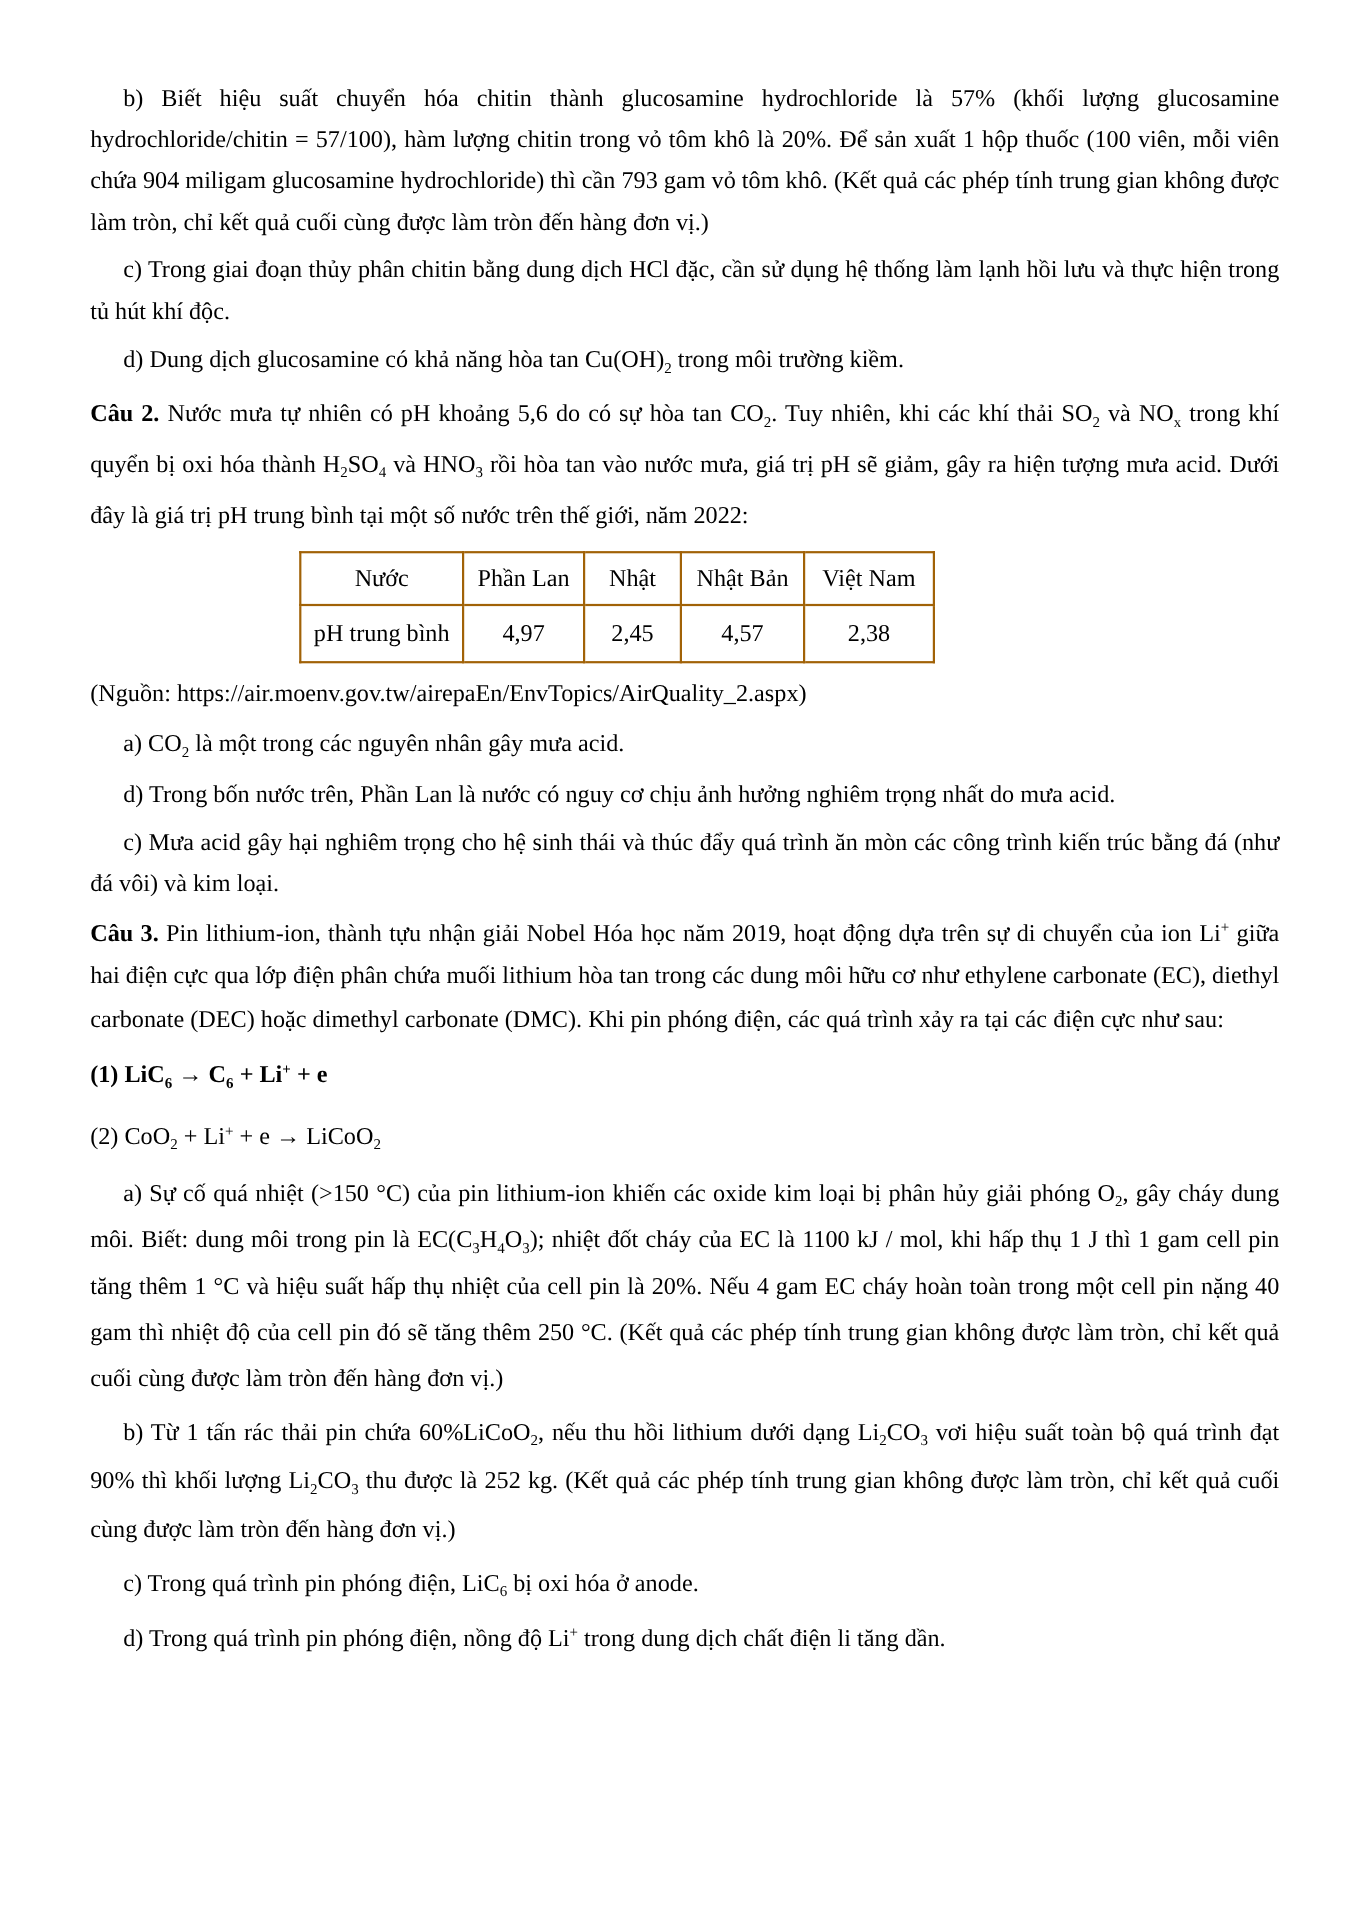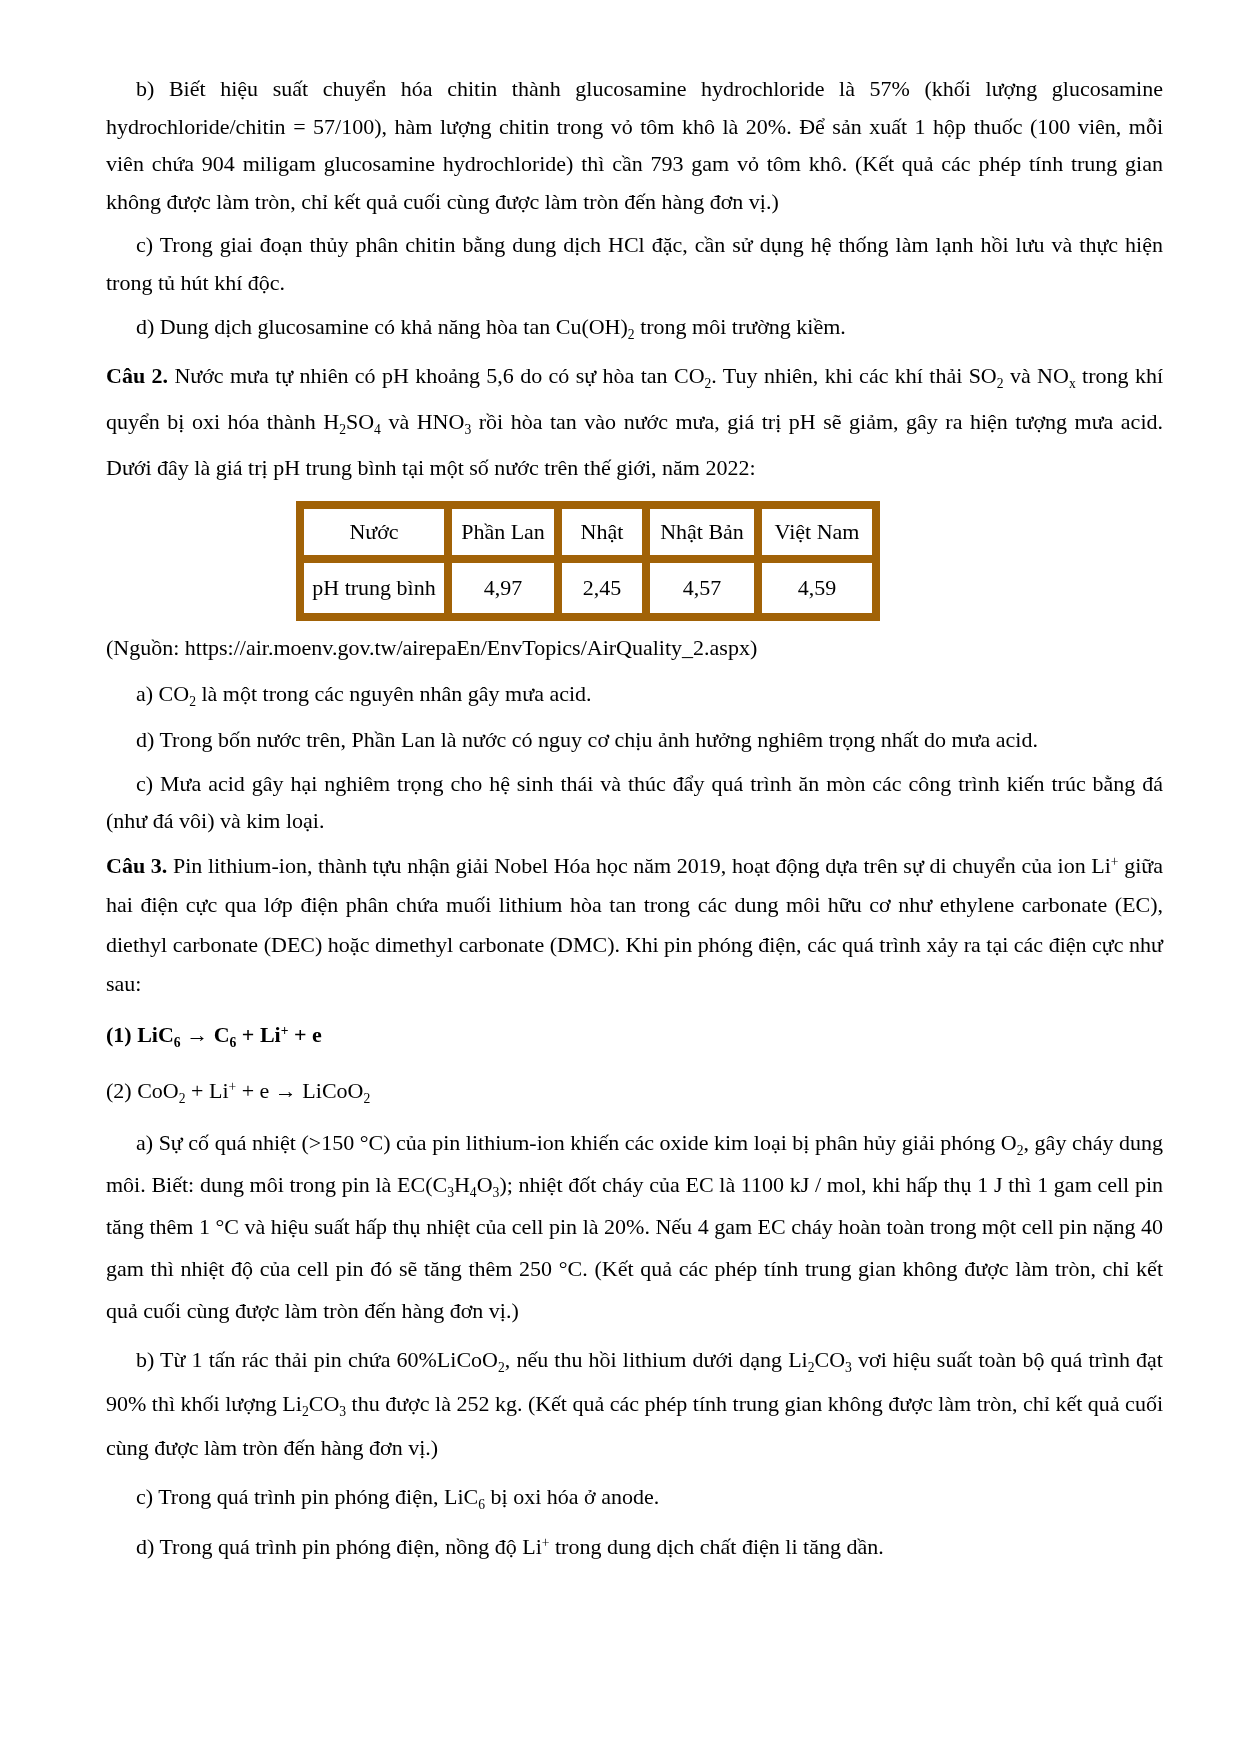--- a/index.html
+++ b/index.html
@@ -3,35 +3,35 @@
 <meta charset="utf-8">
 <style>
   html,body { margin:0; padding:0; background:#ffffff; }
   body {
     width:1241px; height:1755px;
     color:#000;
     font-family:"Liberation Serif","DejaVu Serif",serif;
     font-size:22px;
     overflow:hidden;
   }
-  .page { padding:70px 78px 0 106px; }
+  .page { padding:70px 78px 0 82px; }
   .p { margin:0; text-align:justify; }
   .ind { text-indent:30px; }
   .lh-n { line-height:37.5px; }
   b.qlabel { font-weight:bold; }
   sub { font-size:62%; vertical-align:-0.35em; line-height:0; }
   sup { font-size:62%; vertical-align:0.55em; line-height:0; }
   table.ph {
     border-collapse:collapse;
     table-layout:fixed;
     width:576px;
     margin:10px 0 0 190px;
   }
   table.ph td {
-    border:8px solid #a16207;
+    border:2px solid #a16207;
     text-align:center;
     vertical-align:middle;
     padding:0;
   }
   tr.hrow td { height:46px; }
   tr.drow td { height:50px; }
   .src { text-align:left; padding-right:132px; line-height:38px; margin-top:8px; }
 </style>
 </head>
 <body>
@@ -58,21 +58,21 @@
         <td>Phần Lan</td>
         <td>Nhật</td>
         <td>Nhật Bản</td>
         <td>Việt Nam</td>
       </tr>
       <tr class="drow">
         <td>pH trung bình</td>
         <td>4,97</td>
         <td>2,45</td>
         <td>4,57</td>
-        <td>4,59</td>
+        <td>2,38</td>
       </tr>
     </tbody>
   </table>
 
   <p class="p src">(Nguồn: https://air.moenv.gov.tw/airepaEn/EnvTopics/AirQuality_2.aspx)</p>
 
   <p class="p ind" style="line-height:42px; margin-top:6px;">a) CO<sub>2</sub> là một trong các nguyên nhân gây mưa acid.</p>
   <p class="p ind lh-n" style="margin-top:6px;">d) Trong bốn nước trên, Phần Lan là nước có nguy cơ chịu ảnh hưởng nghiêm trọng nhất do mưa acid.</p>
   <p class="p ind lh-n" style="margin-top:6px;">c) Mưa acid gây hại nghiêm trọng cho hệ sinh thái và thúc đẩy quá trình ăn mòn các công trình kiến trúc bằng đá (như đá vôi) và kim loại.</p>
 

